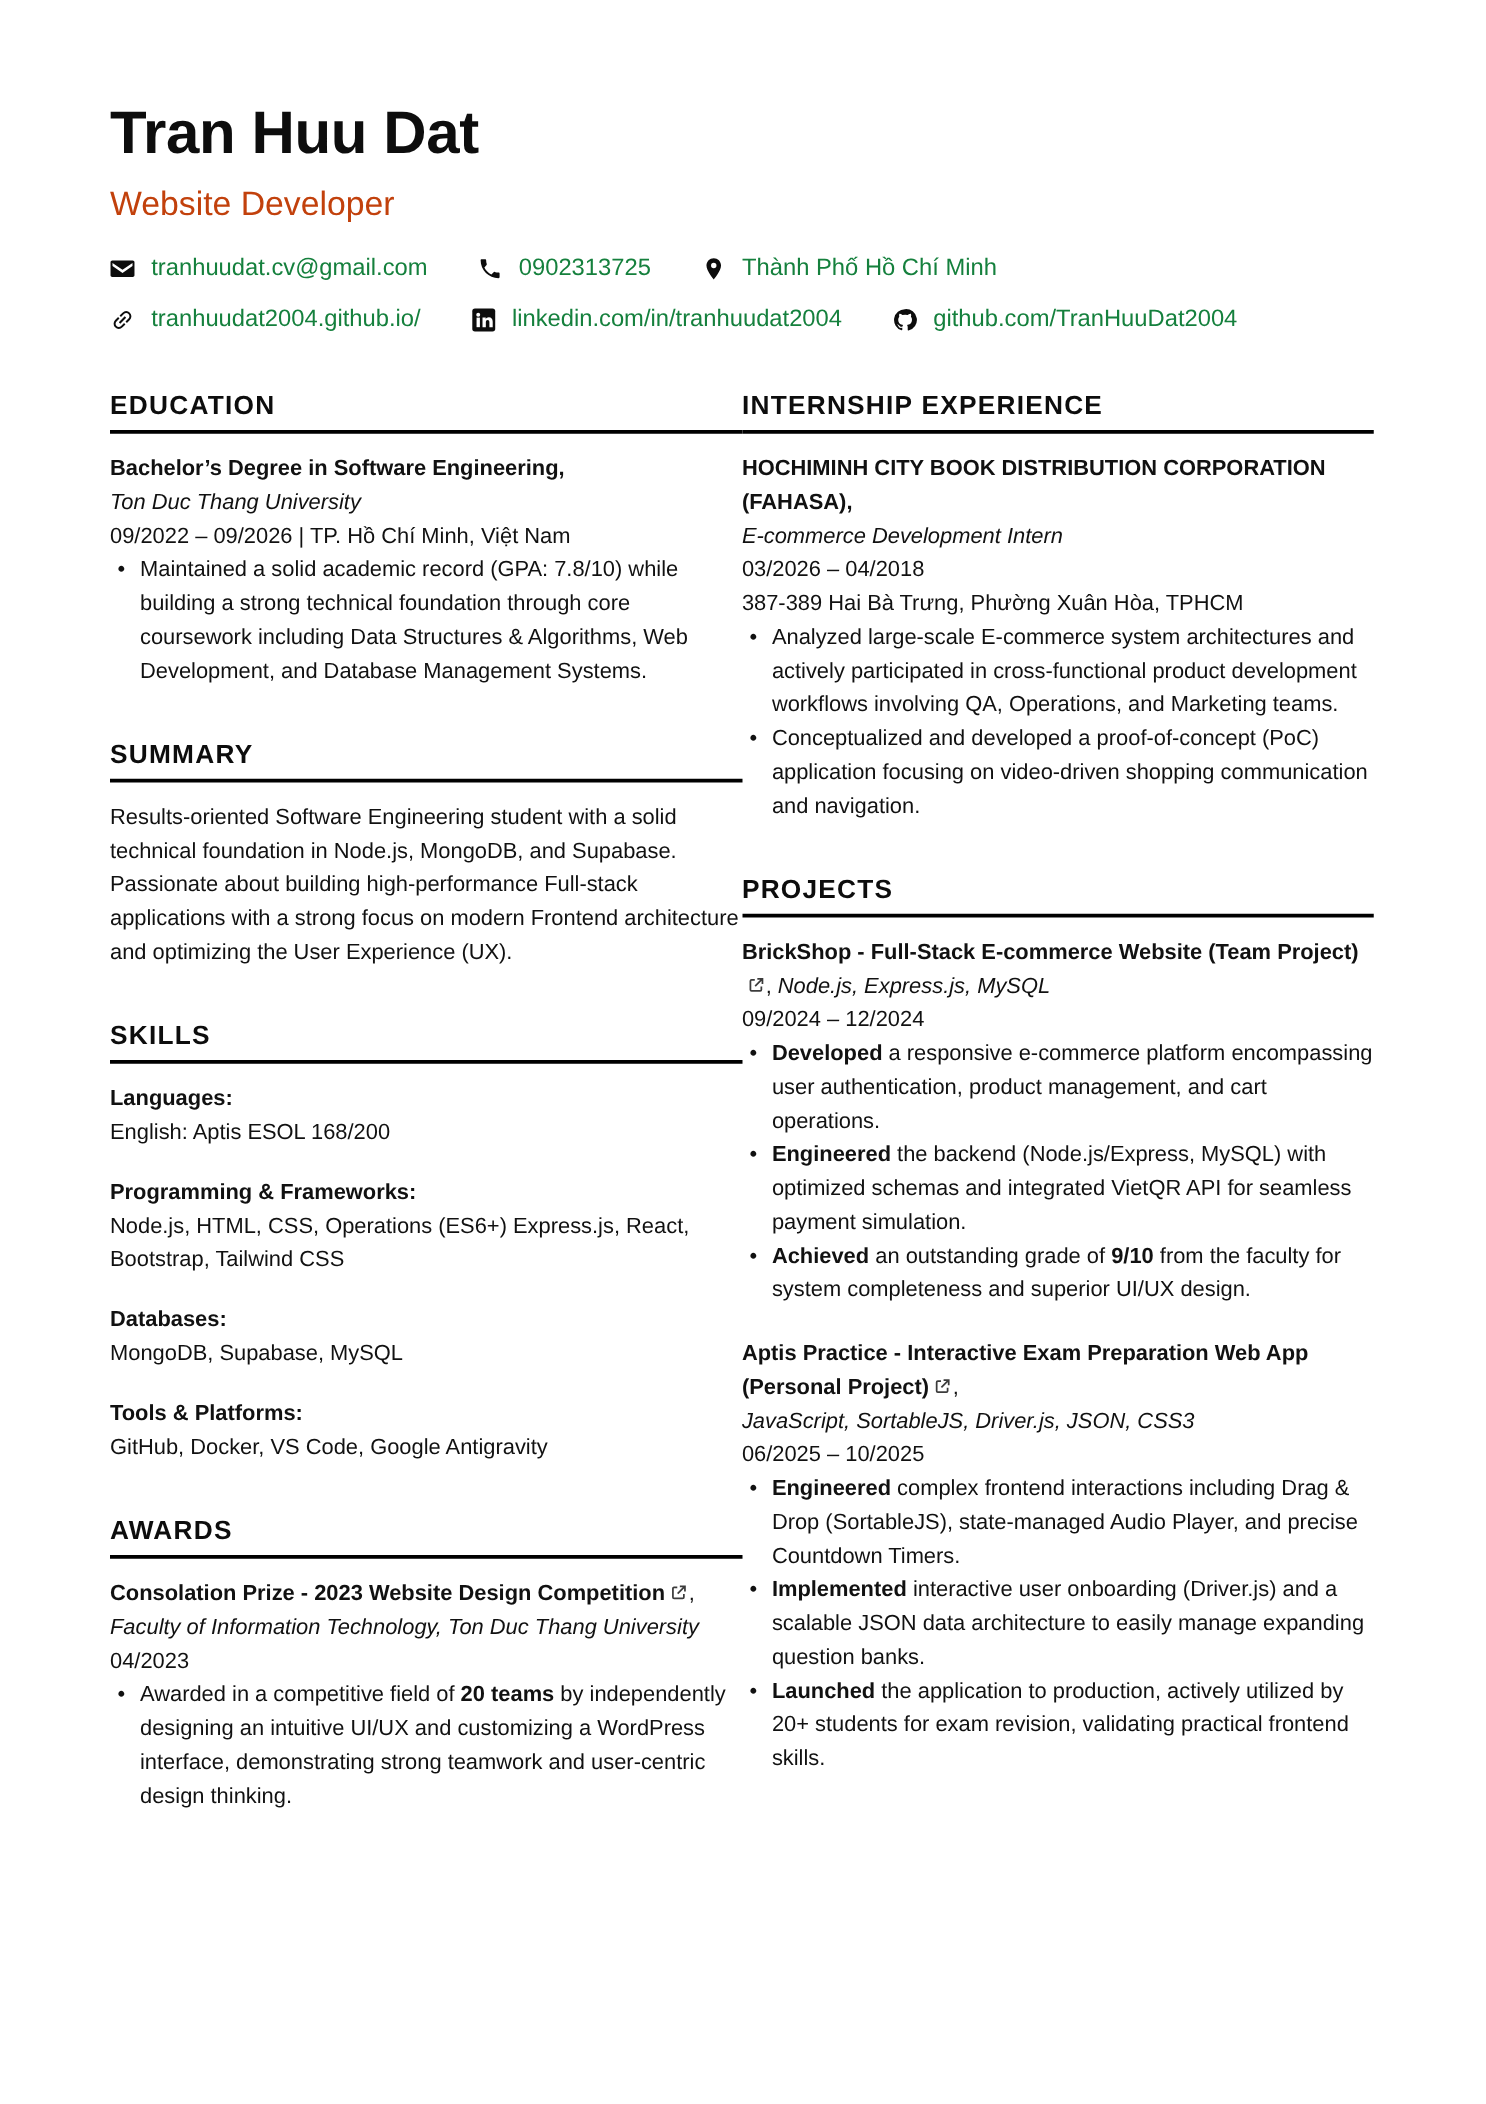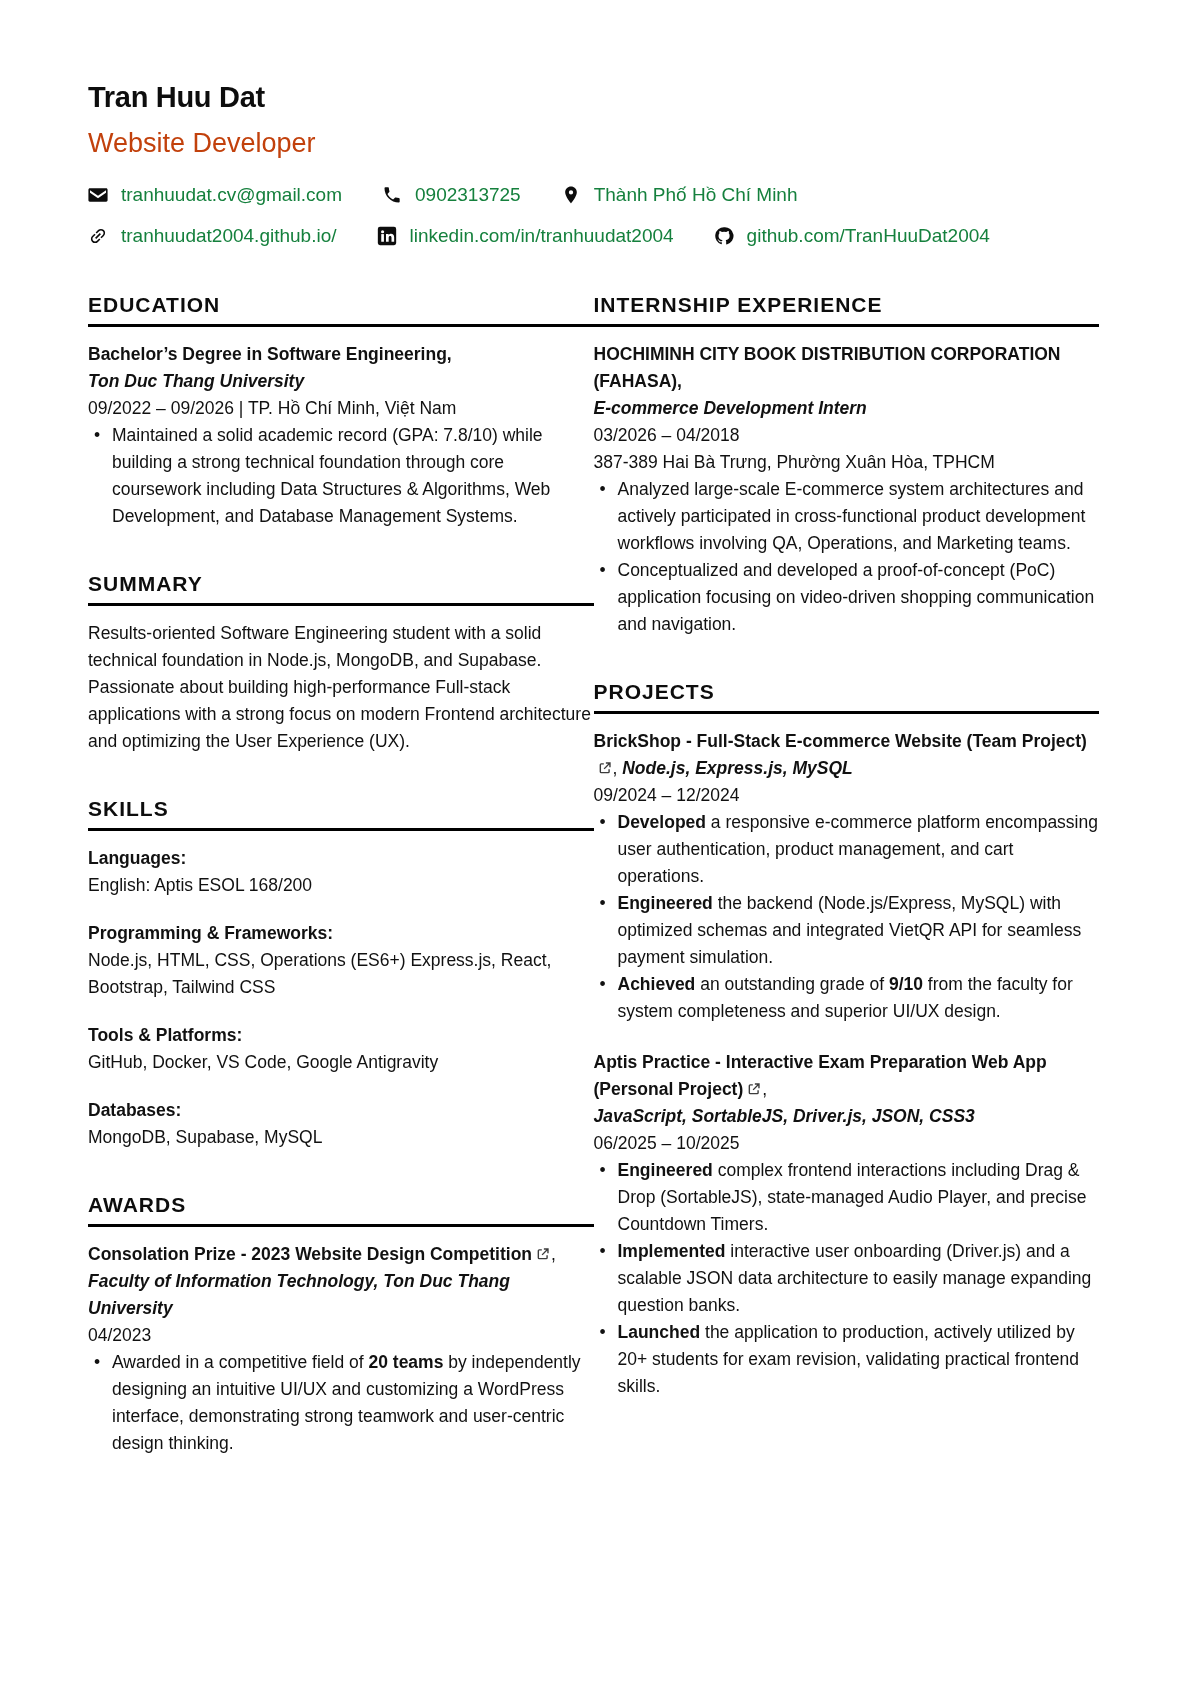--- a/index.html
+++ b/index.html
@@ -5,41 +5,41 @@
   html,body{margin:0;padding:0;background:#ffffff;}
   body{
     width:1189px;height:1683px;
     font-family:"Liberation Sans","DejaVu Sans",sans-serif;
     color:#111111;
     -webkit-font-smoothing:antialiased;
   }
   .page{box-sizing:border-box;width:1189px;height:1683px;padding:82px 90px 0 88px;overflow:hidden;}
 
   
-  h1{margin:0;font-size:29px;line-height:1.05;font-weight:700;letter-spacing:-0.3px;color:#0d0d0d;}
+  h1{margin:0;font-size:48px;line-height:1.05;font-weight:700;letter-spacing:-0.3px;color:#0d0d0d;}
   .role{margin-top:15px;font-size:27px;line-height:1.2;font-weight:400;color:#c2410c;}
   .contact-row{display:flex;align-items:center;gap:40px;margin-top:24px;font-size:19px;}
   .contact-row + .contact-row{margin-top:19px;}
   .contact{display:inline-flex;align-items:center;gap:13px;white-space:nowrap;color:#15803d;}
   .cicon{display:inline-block;width:20px;height:20px;flex:0 0 auto;}
 
   
   .columns{display:grid;grid-template-columns:1fr 1fr;margin-top:46px;}
 
   
   section{display:block;}
   section + section{margin-top:42px;}
   h2{
     margin:0 0 14px 0;font-size:21px;line-height:1.1;font-weight:700;letter-spacing:1px;
     padding-bottom:8px;border-bottom:3px solid #000;color:#0d0d0d;
   }
   .line{font-size:17.5px;line-height:27px;}
   p.line{margin:0;}
   .b{font-weight:700;}
-  .i{font-style:italic;font-weight:bold;}
+  .i{font-style:italic;}
 
   ul{margin:0;padding:0;list-style:none;}
   li{position:relative;padding-left:24px;font-size:17.5px;line-height:27px;}
   li::before{content:"\2022";position:absolute;left:6px;top:0;}
 
   .skill-group + .skill-group{margin-top:21px;}
   .entry + .entry{margin-top:24px;}
 
   .ext-icon{display:inline-block;width:14px;height:14px;vertical-align:-1px;margin:0 1px 0 4px;}
 </style>
@@ -124,26 +124,26 @@
         <h2>SKILLS</h2>
         <div class="skill-group">
           <div class="line b">Languages:</div>
           <div class="line">English: Aptis ESOL 168/200</div>
         </div>
         <div class="skill-group">
           <div class="line b">Programming &amp; Frameworks:</div>
           <div class="line">Node.js, HTML, CSS, Operations (ES6+) Express.js, React, Bootstrap, Tailwind CSS</div>
         </div>
         <div class="skill-group">
+          <div class="line b">Databases:</div>
+          <div class="line">MongoDB, Supabase, MySQL</div>
+        </div>
+        <div class="skill-group">
           <div class="line b">Tools &amp; Platforms:</div>
           <div class="line">GitHub, Docker, VS Code, Google Antigravity</div>
-        </div>
-        <div class="skill-group">
-          <div class="line b">Databases:</div>
-          <div class="line">MongoDB, Supabase, MySQL</div>
         </div>
       </section>
 
       <section>
         <h2>AWARDS</h2>
         <div class="entry">
           <div class="line">
             <span class="b">Consolation Prize - 2023 Website Design Competition</span><svg class="ext-icon" viewBox="0 0 24 24">
                 <path fill="none" stroke="#3c3c3c" stroke-width="2.4" d="M10 5H5.6A1.6 1.6 0 0 0 4 6.6v11.8A1.6 1.6 0 0 0 5.6 20h11.8a1.6 1.6 0 0 0 1.6-1.6V14"></path>
                 <path fill="none" stroke="#3c3c3c" stroke-width="2.4" d="M13.5 3.5H20.5V10.5M20 4l-9.5 9.5"></path>

